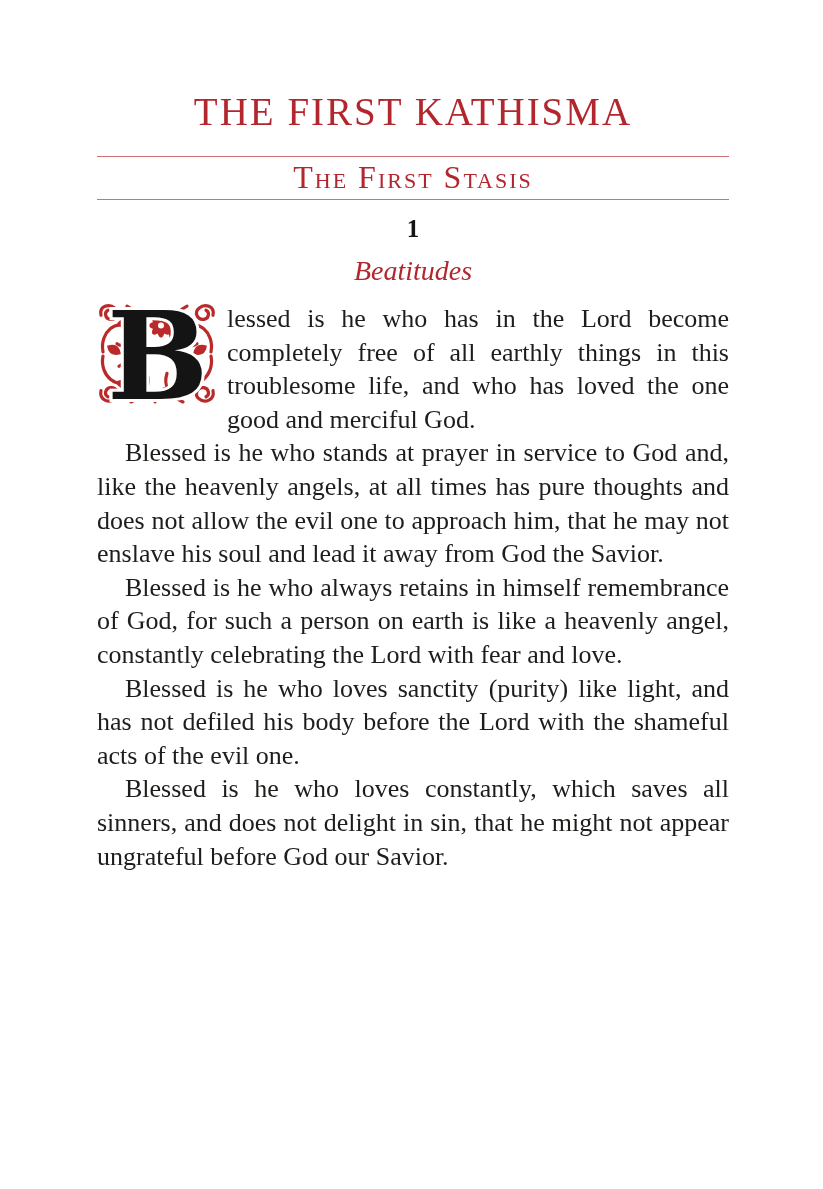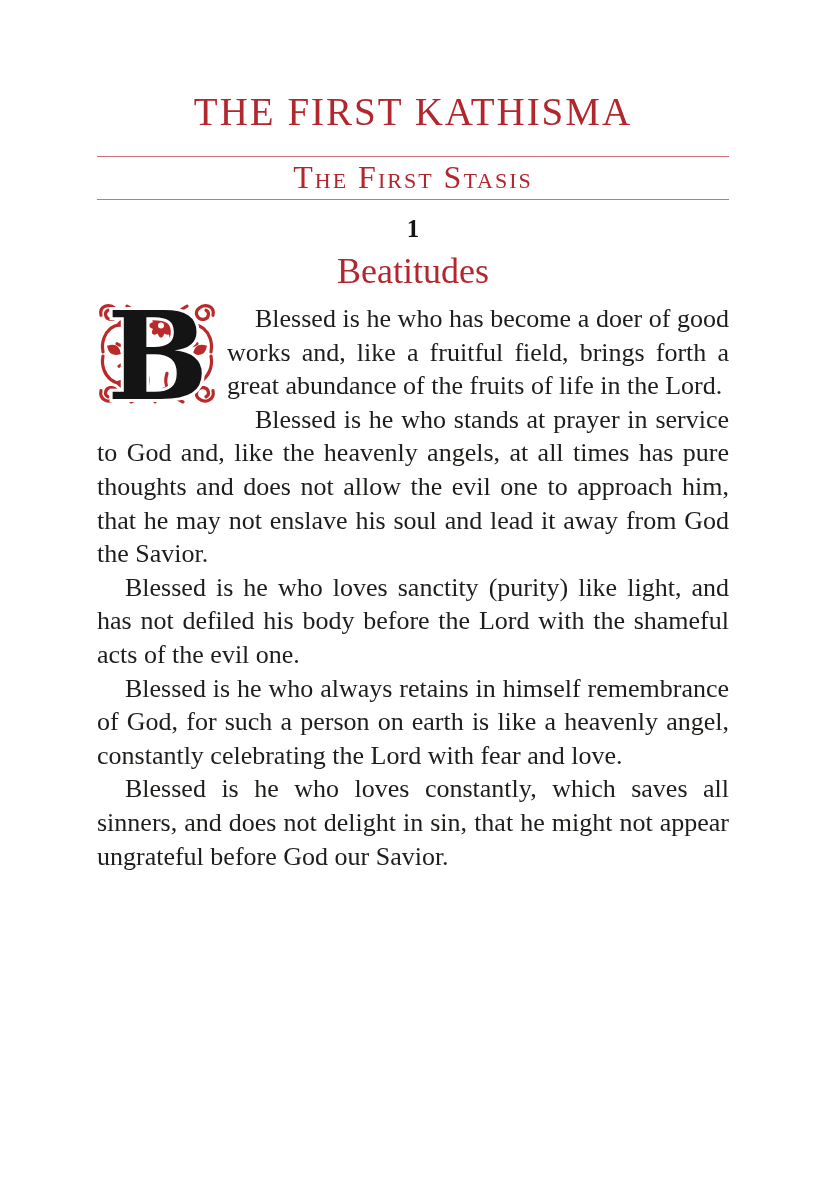--- a/index.html
+++ b/index.html
@@ -41,22 +41,23 @@
   }
   .psalm-number{
     margin:16px 0 12px 0;
     font-size:25px;line-height:26px;
     font-weight:bold;
     text-align:center;
     color:#141414;
   }
   .psalm-title{
     margin:0 0 14px 0;
-    font-size:36px;line-height:34px;
+    font-size:28px;line-height:34px;
     font-weight:normal;
+    font-style:italic;
     text-align:center;
     color:var(--accent-red);
   }
   .body-text{font-size:26px;line-height:33.6px;}
   .body-text p{
     margin:0;
     text-align:justify;
     text-indent:28px;
   }
   .body-text p.first{text-indent:0;}
@@ -120,27 +121,26 @@
         <g transform="translate(97,72) scale(0.55)">
           <ellipse rx="4.5" ry="12"></ellipse>
           <ellipse rx="4.5" ry="12" transform="rotate(45)"></ellipse>
           <ellipse rx="4.5" ry="12" transform="rotate(90)"></ellipse>
           <ellipse rx="4.5" ry="12" transform="rotate(135)"></ellipse>
           <circle r="4" fill="#ffffff" stroke="var(--ornament-red)" stroke-width="2"></circle>
         </g>
       </g>
       <text x="10" y="96" font-family="DejaVu Serif, serif" font-weight="bold" font-size="120" fill="#141414" stroke="#ffffff" stroke-width="6" paint-order="stroke">B</text>
     </svg>
-        </span></p>
+        </span><span>lessed is he who has in the Lord become completely free of all earthly things in this troublesome life, and who has loved the one good and merciful God.</span></p>
 
-    <p><span>Blessed is he who has become a doer of good works and, like a fruitful field, brings forth a great abundance of the fruits of life in the Lord.</span></p>
 
     <p><span>Blessed is he who stands at prayer in service to God and, like the heavenly angels, at all times has pure thoughts and does not allow the evil one to approach him, that he may not enslave his soul and lead it away from God the Savior.</span></p>
 
+    <p><span>Blessed is he who always retains in himself remembrance of God, for such a person on earth is like a heavenly angel, constantly celebrating the Lord with fear and love.</span></p>
+
     <p><span>Blessed is he who loves sanctity (purity) like light, and has not defiled his body before the Lord with the shameful acts of the evil one.</span></p>
-
-    <p><span>Blessed is he who always retains in himself remembrance of God, for such a person on earth is like a heavenly angel, constantly celebrating the Lord with fear and love.</span></p>
 
     <p><span>Blessed is he who loves constantly, which saves all sinners, and does not delight in sin, that he might not appear ungrateful before God our Savior.</span></p>
 
   </div>
 
 </div>
 
 </body></html>

